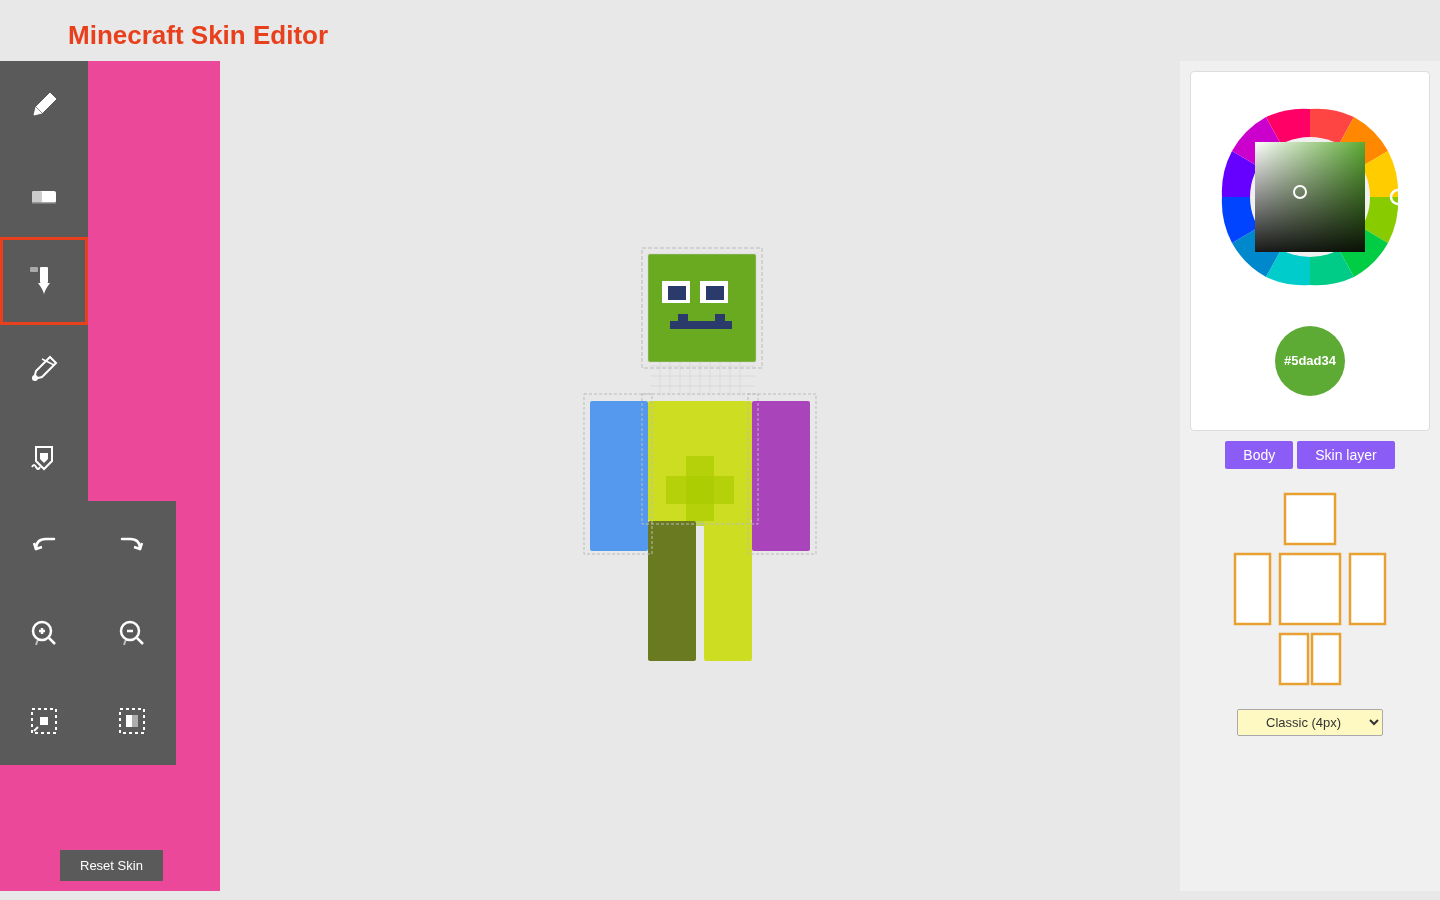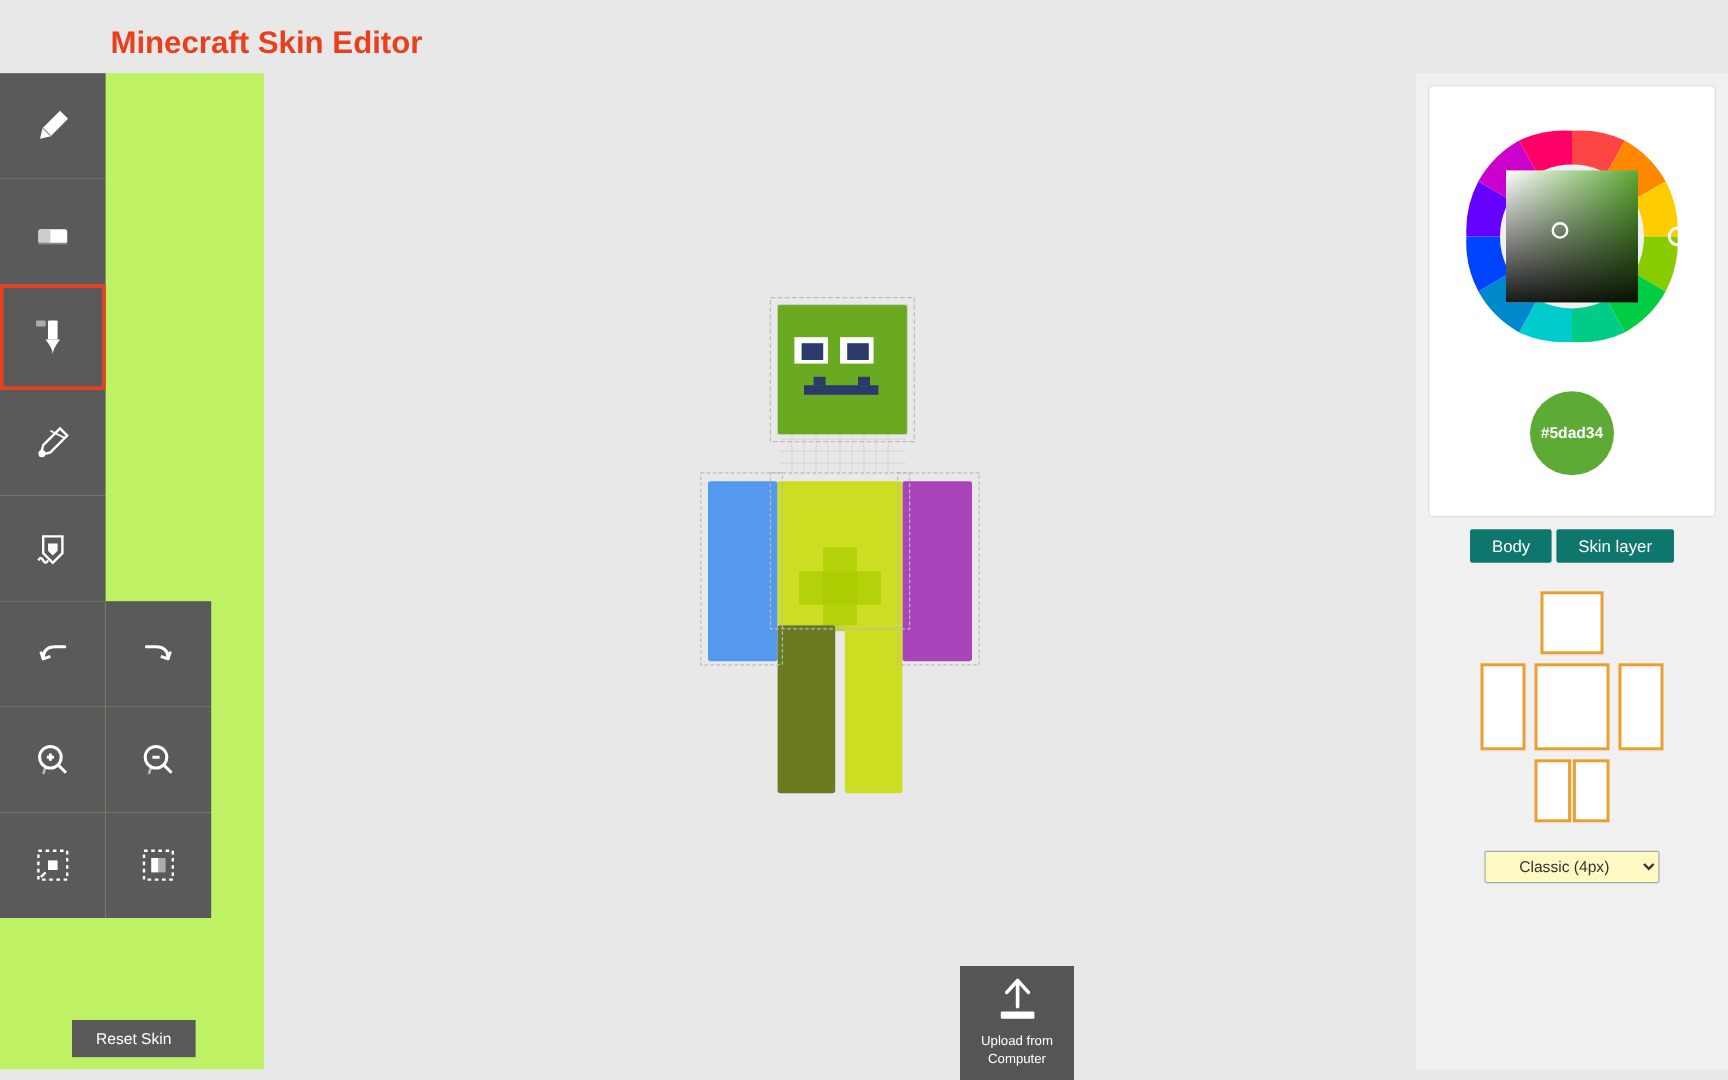--- a/index.html
+++ b/index.html
@@ -10,34 +10,34 @@
       height: 900px;
       overflow: hidden;
       position: relative;
     }
 
     
     .app-title {
       color: #e8401c;
       font-size: 26px;
       font-weight: bold;
-      padding: 20px 0 10px 92px;
+      padding: 20px 0 10px 68px;
     }
 
     
     .main-layout {
       display: flex;
       height: calc(900px - 70px);
       position: relative;
     }
 
     
     .toolbar {
       width: 220px;
-      background: #bef264;
+      background: #ec4899;
       display: flex;
       flex-direction: column;
       gap: 0;
     }
 
     .tool-btn {
       width: 88px;
       height: 88px;
       background: #5a5a5a;
       border: none;
@@ -127,21 +127,21 @@
       width: 240px;
       justify-content: center;
     }
 
     .layer-tab {
       padding: 6px 18px;
       border: none;
       cursor: pointer;
       font-size: 14px;
       color: white;
-      background: #0f766e;
+      background: #8b5cf6;
       border-radius: 2px;
     }
 
     
     .skin-map {
       width: 240px;
       height: 220px;
       position: relative;
       display: flex;
       align-items: center;
@@ -457,20 +457,13 @@
         <option>Slim (3px)</option>
       </select>
     </div>
   </div>
 </div>
 
 <div class="action-buttons">
 
 
 
-  <button class="action-btn">
-    <svg width="38" height="38" viewBox="0 0 38 38" fill="none">
-      <rect x="5" y="28" width="28" height="6" rx="1" fill="white"></rect>
-      <path d="M19 24 L19 4 M10 12 L19 2 L28 12" stroke="white" stroke-width="3" stroke-linecap="round" stroke-linejoin="round" fill="none"></path>
-    </svg>
-    <span style="font-size:11px;line-height:1.3">Upload from<br>Computer</span>
-  </button>
 </div>
 
 </body></html>

